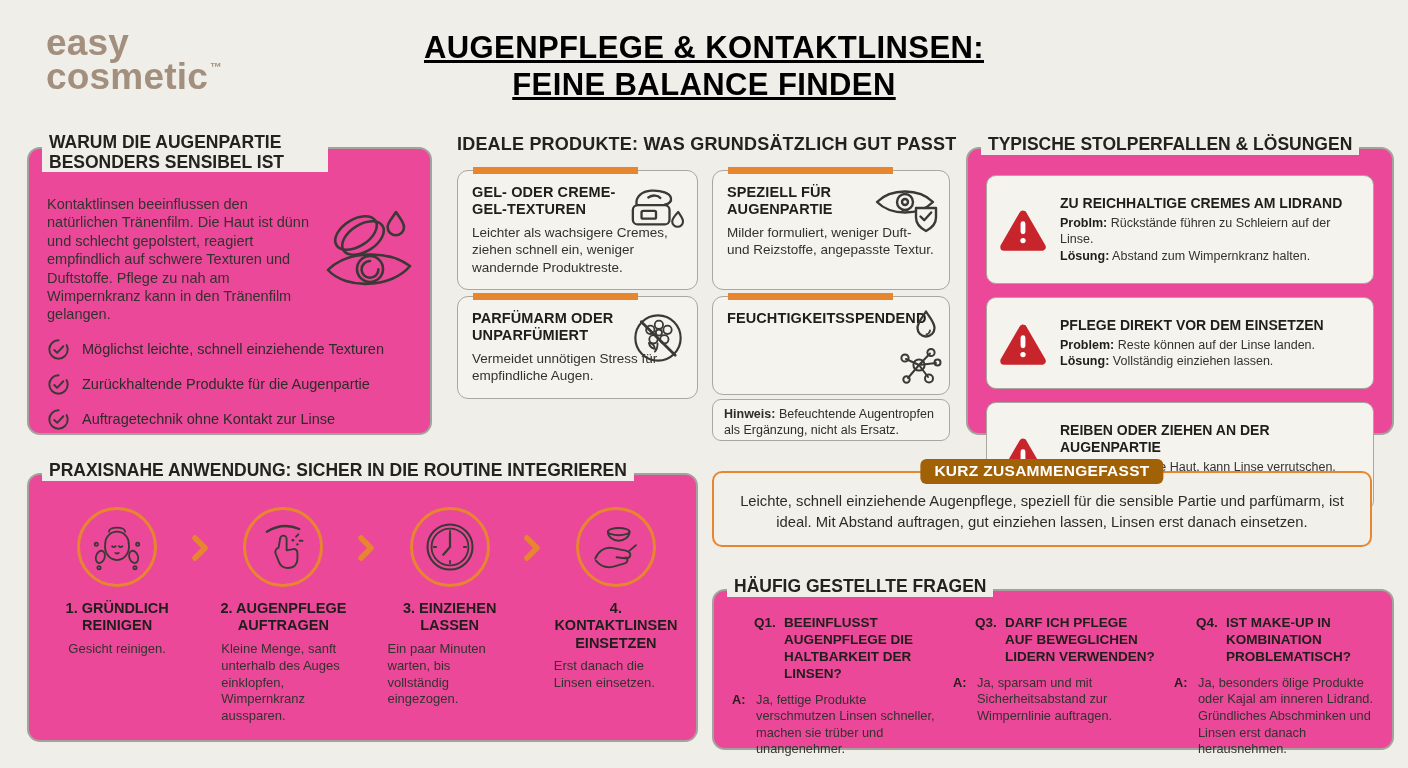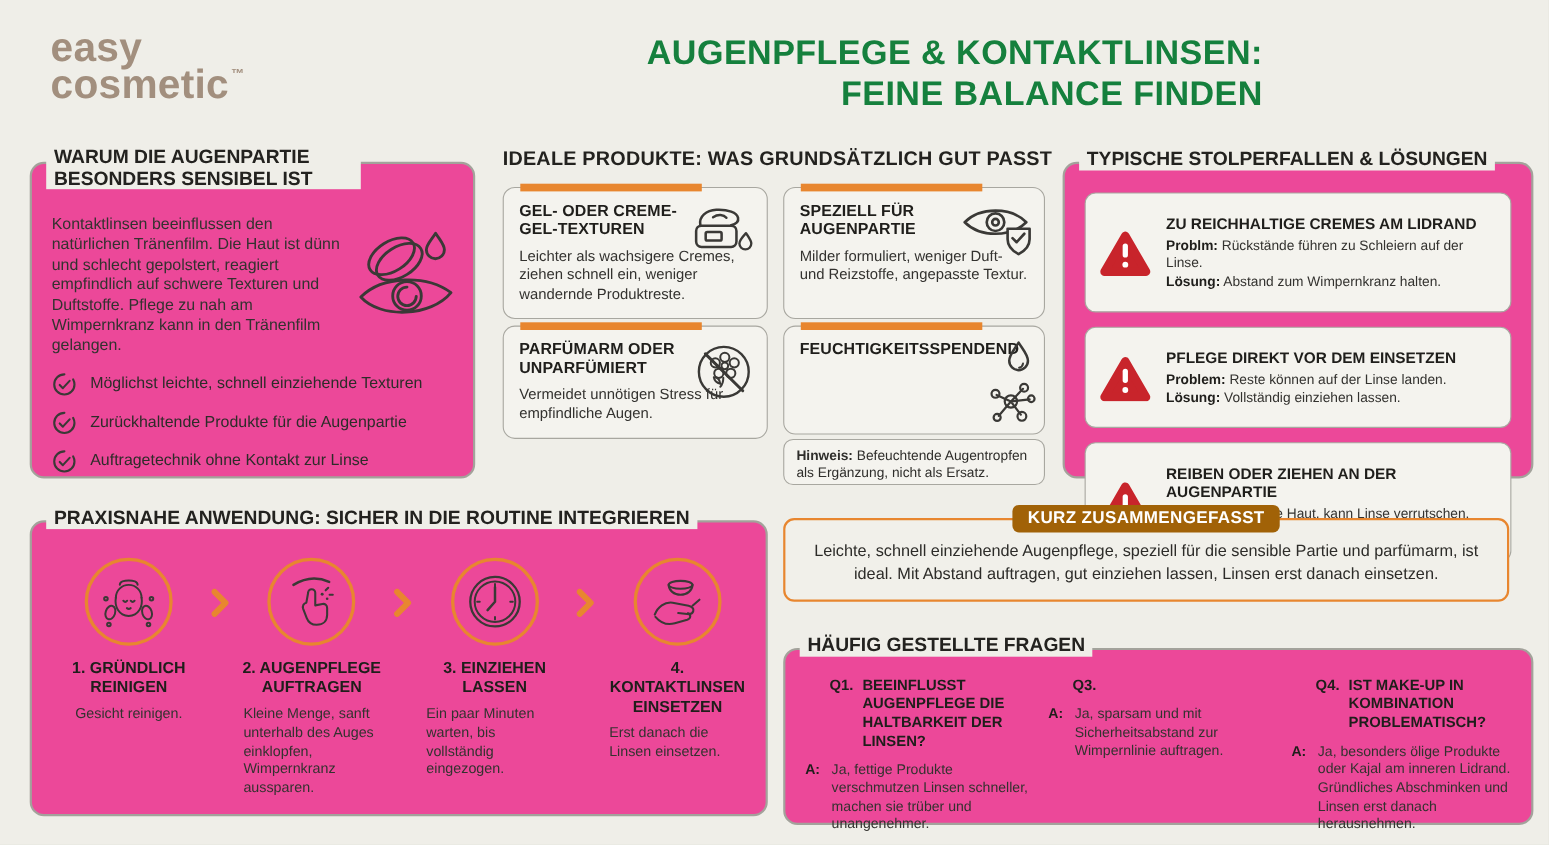--- a/index.html
+++ b/index.html
@@ -4,22 +4,22 @@
 <style>
   * { margin:0; padding:0; box-sizing:border-box; }
   html,body { background:#e4e2db; }
   body { font-family:"Liberation Sans", sans-serif; color:#2e2d2a; }
   .page { position:relative; width:1408px; height:768px; background:#efeee8; overflow:hidden; }
 
   
   .logo { position:absolute; left:46px; top:26px; font-weight:700; font-size:37px; line-height:.92; color:#a28f7e; letter-spacing:.2px; }
   .logo .line { display:block; }
   .logo sup { font-size:12px; vertical-align:18px; margin-left:2px; }
-  .main-title { position:absolute; left:260px; right:260px; top:30px; text-align:right;
-    font-weight:700; font-size:31px; line-height:1.18; color:#15803d; letter-spacing:.4px; }
+  .main-title { position:absolute; left:260px; right:260px; top:30px; text-align:center;
+    font-weight:700; font-size:31px; line-height:1.18; color:#000000; letter-spacing:.4px;text-decoration:underline; }
   .main-title span { display:block; }
 
   
   .panel { position:absolute; border:2px solid #a3a29b; border-radius:13px; background:#ec4899; }
   .panel-title { position:absolute; top:-14px; left:13px; background:#efeee8; padding:0 7px;
     font-weight:700; font-size:17.5px; line-height:1.12; color:#23221f; white-space:nowrap; }
   .panel-title.wrap { white-space:normal; width:286px; top:-16px; }
 
   
   .sens-body { display:flex; gap:6px; padding:46px 14px 0 18px; }
@@ -373,20 +373,21 @@
           </div>
         <div class="faq-a">
             <span class="al">A:</span>
             <span>Ja, fettige Produkte verschmutzen Linsen schneller, machen sie trüber und unangenehmer.</span>
           </div>
       </div>
 
       <div class="faq-col">
         <div class="faq-q">
             <span class="ql">Q3.</span>
+            <span>DARF ICH PFLEGE AUF BEWEGLICHEN LIDERN VERWENDEN?</span>
           </div>
         <div class="faq-a">
             <span class="al">A:</span>
             <span>Ja, sparsam und mit Sicherheitsabstand zur Wimpernlinie auftragen.</span>
           </div>
       </div>
 
       <div class="faq-col">
         <div class="faq-q">
             <span class="ql">Q4.</span>

